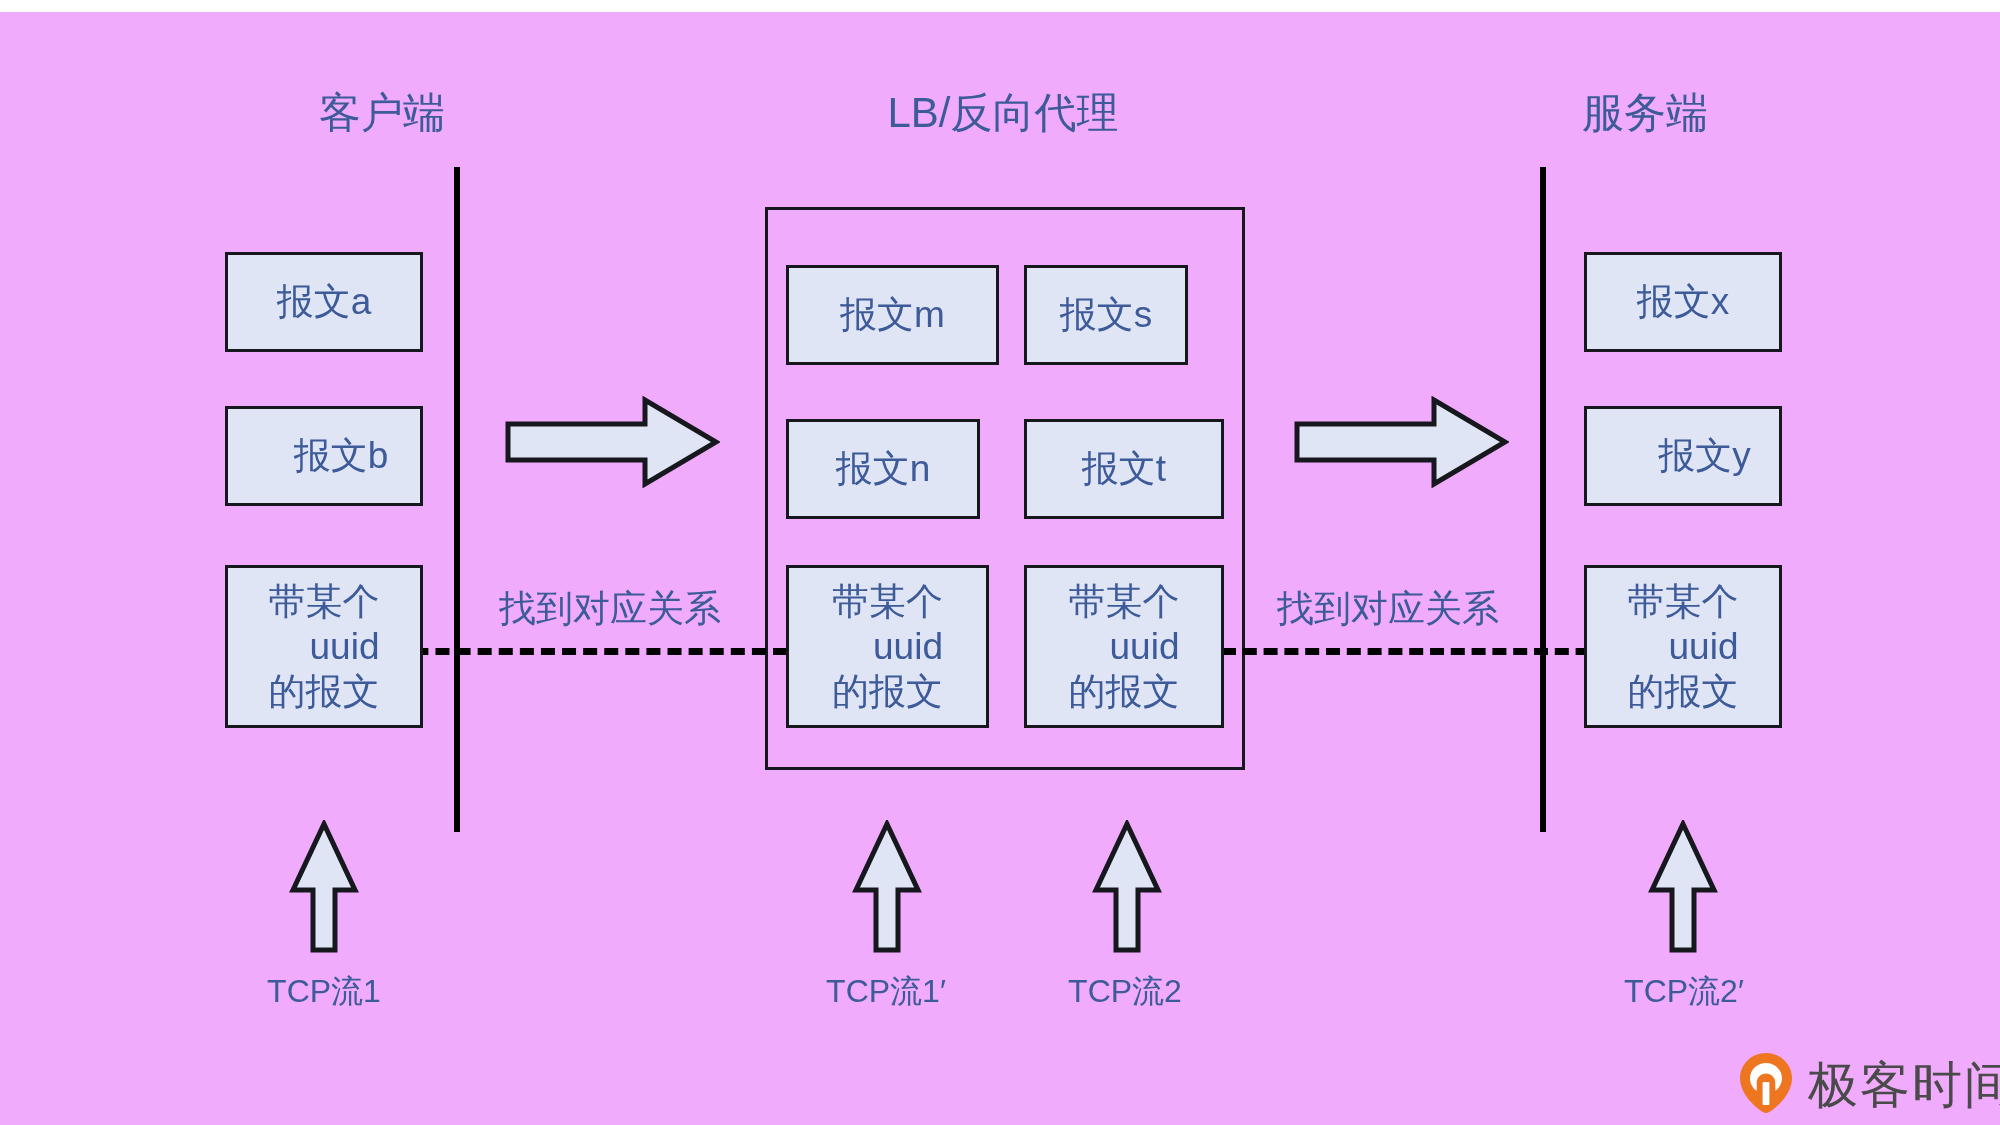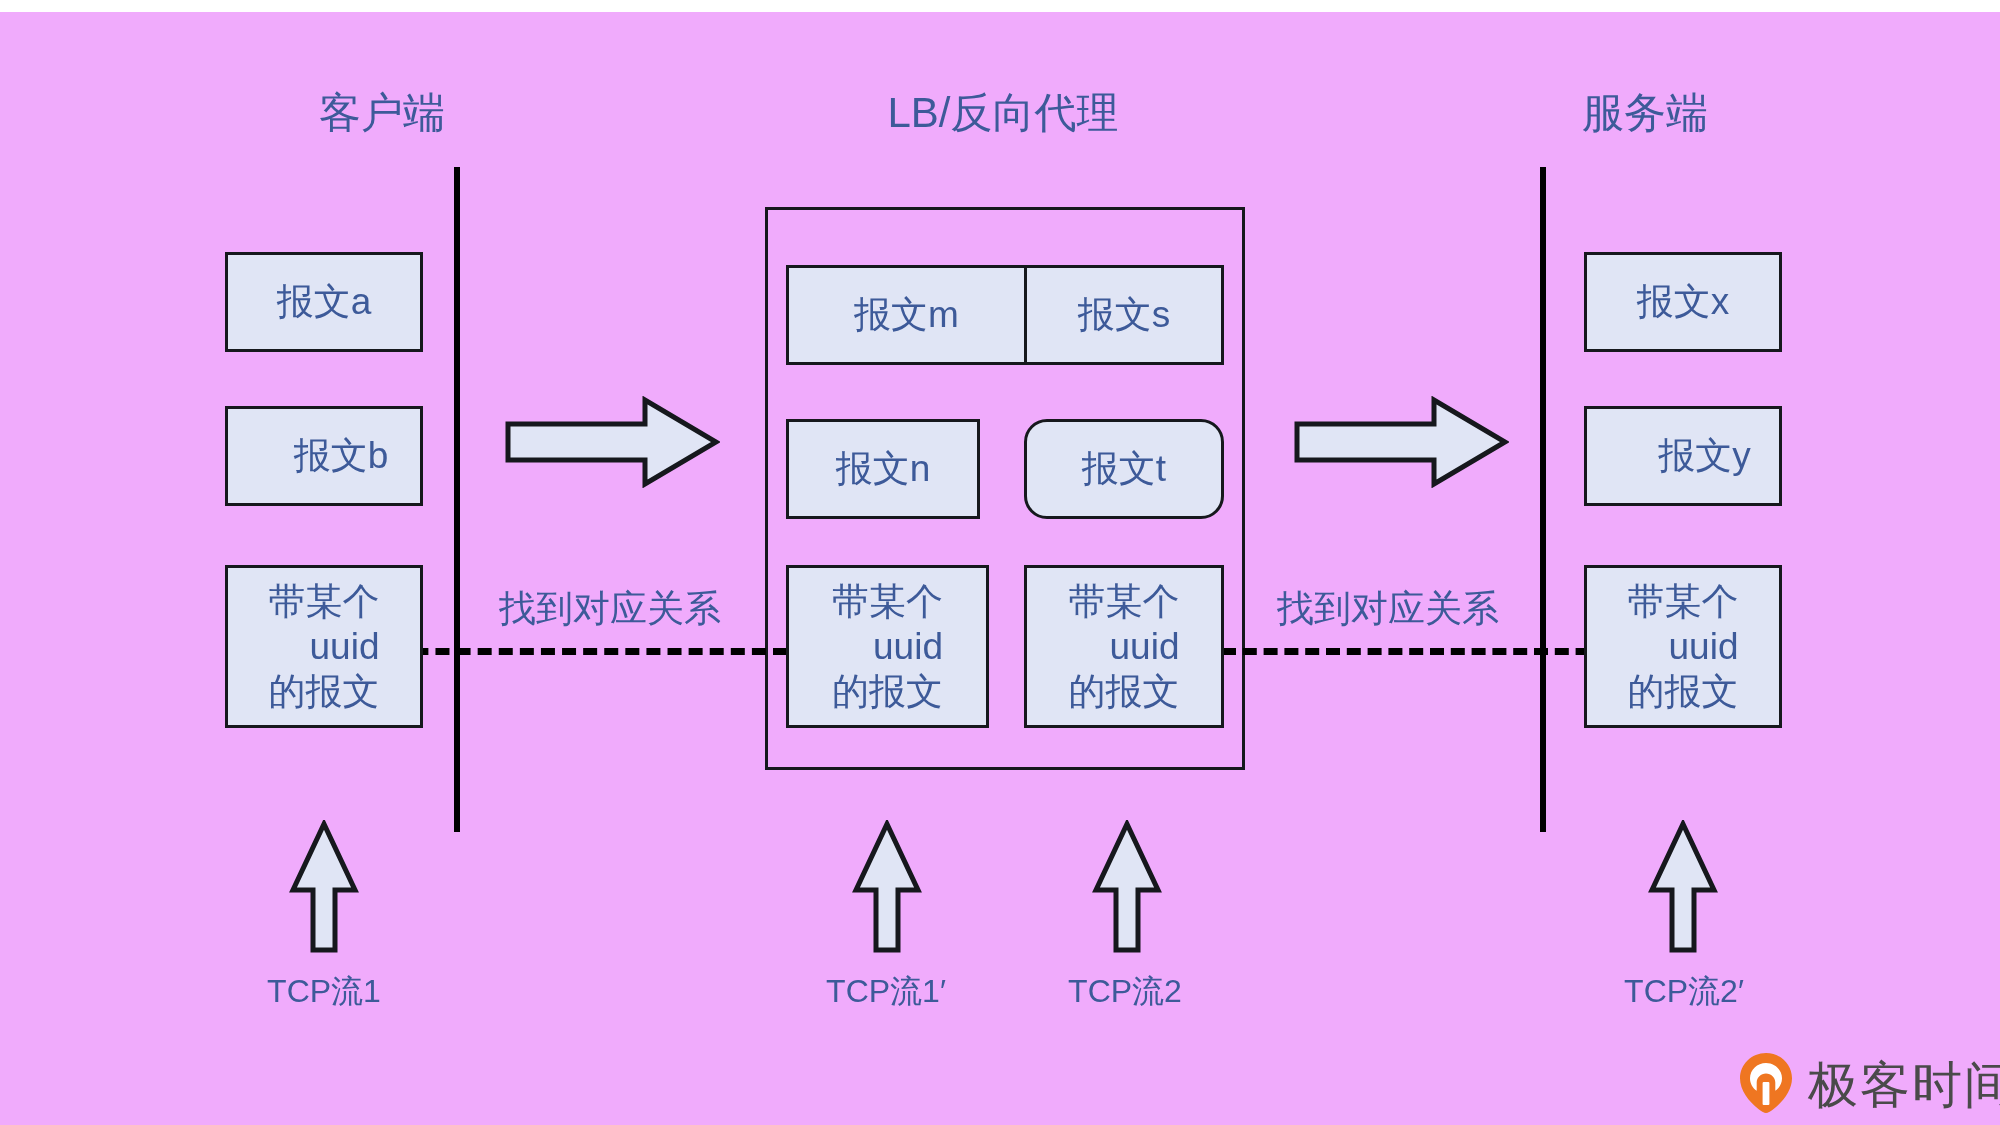--- a/index.html
+++ b/index.html
@@ -135,31 +135,31 @@
   <div class="dline" style="left:1222px; top:636px; width:430px;"></div>
 
   <div class="msg-box" style="left:225px; top:240px; width:198px; height:100px;">报文a</div>
 
   <div class="msg-box" style="left:225px; top:394px; width:198px; height:100px;padding-left:34px;">报文b</div>
 
   <div class="msg-box" style="left:225px; top:553px; width:198px; height:163px;">带某个
 uuid
 的报文</div>
 
-  <div class="msg-box" style="left:786px; top:253px; width:241px; height:100px;">报文m</div>
+  <div class="msg-box" style="left:786px; top:253px; width:213px; height:100px;">报文m</div>
 
   <div class="msg-box" style="left:786px; top:407px; width:194px; height:100px;">报文n</div>
 
   <div class="msg-box" style="left:786px; top:553px; width:203px; height:163px;">带某个
 uuid
 的报文</div>
 
-  <div class="msg-box" style="left:1024px; top:253px; width:200px; height:100px;">报文s</div>
-
-  <div class="msg-box" style="left:1024px; top:407px; width:200px; height:100px;border-radius:23px;">报文t</div>
+  <div class="msg-box" style="left:1024px; top:253px; width:164px; height:100px;">报文s</div>
+
+  <div class="msg-box" style="left:1024px; top:407px; width:200px; height:100px;">报文t</div>
 
   <div class="msg-box" style="left:1024px; top:553px; width:200px; height:163px;">带某个
 uuid
 的报文</div>
 
   <div class="msg-box" style="left:1584px; top:240px; width:198px; height:100px;">报文x</div>
 
   <div class="msg-box" style="left:1584px; top:394px; width:198px; height:100px;padding-left:43px;">报文y</div>
 
   <div class="msg-box" style="left:1584px; top:553px; width:198px; height:163px;">带某个

